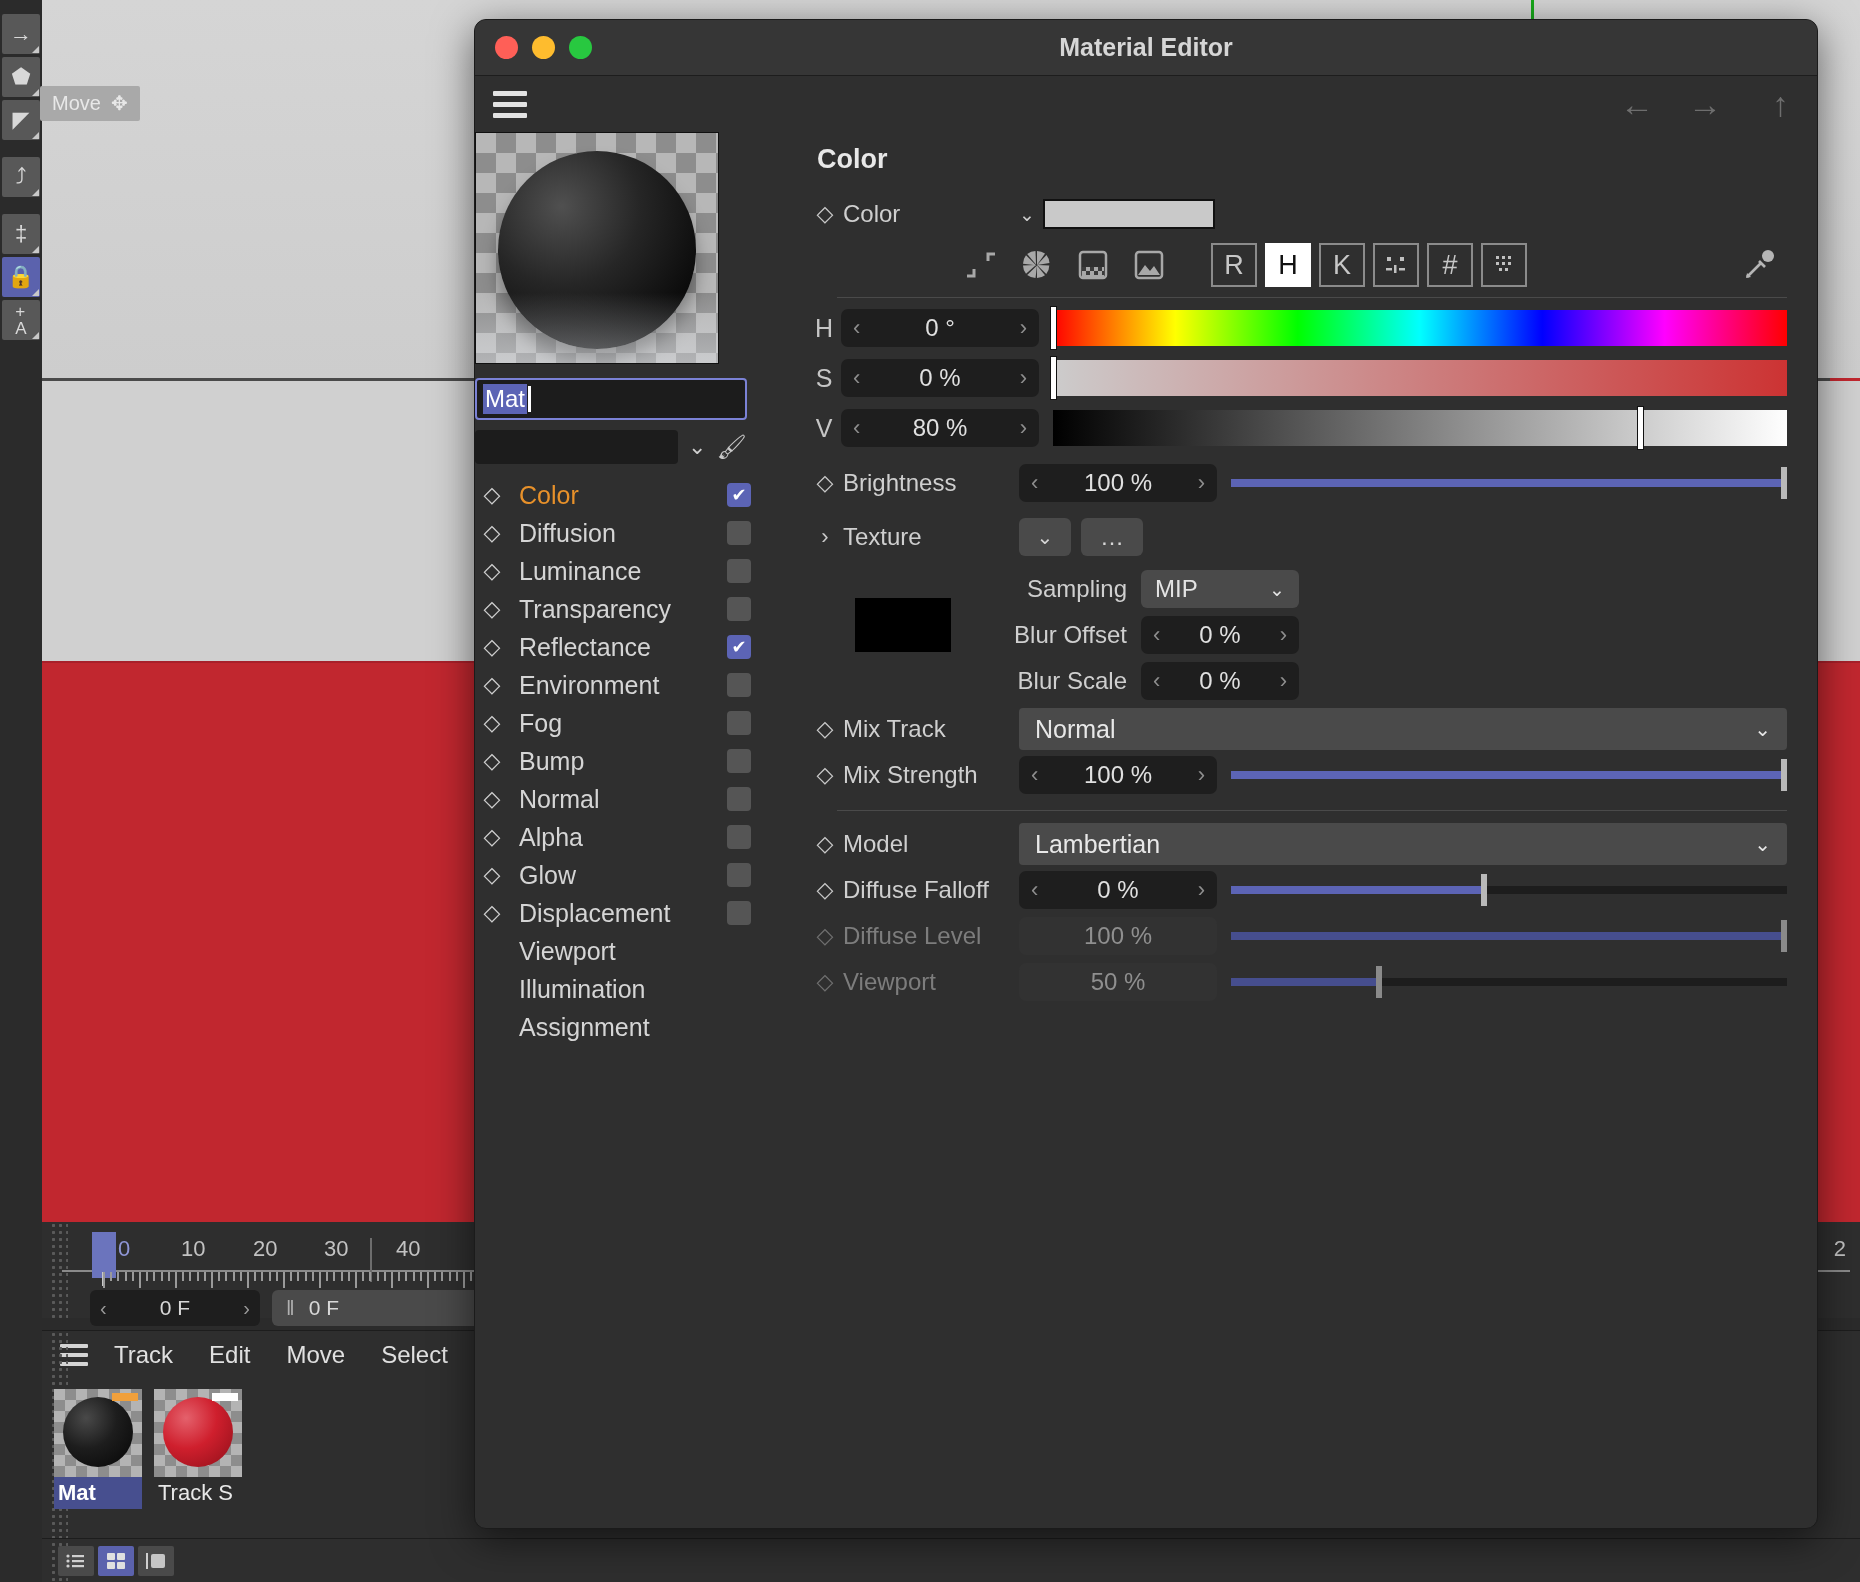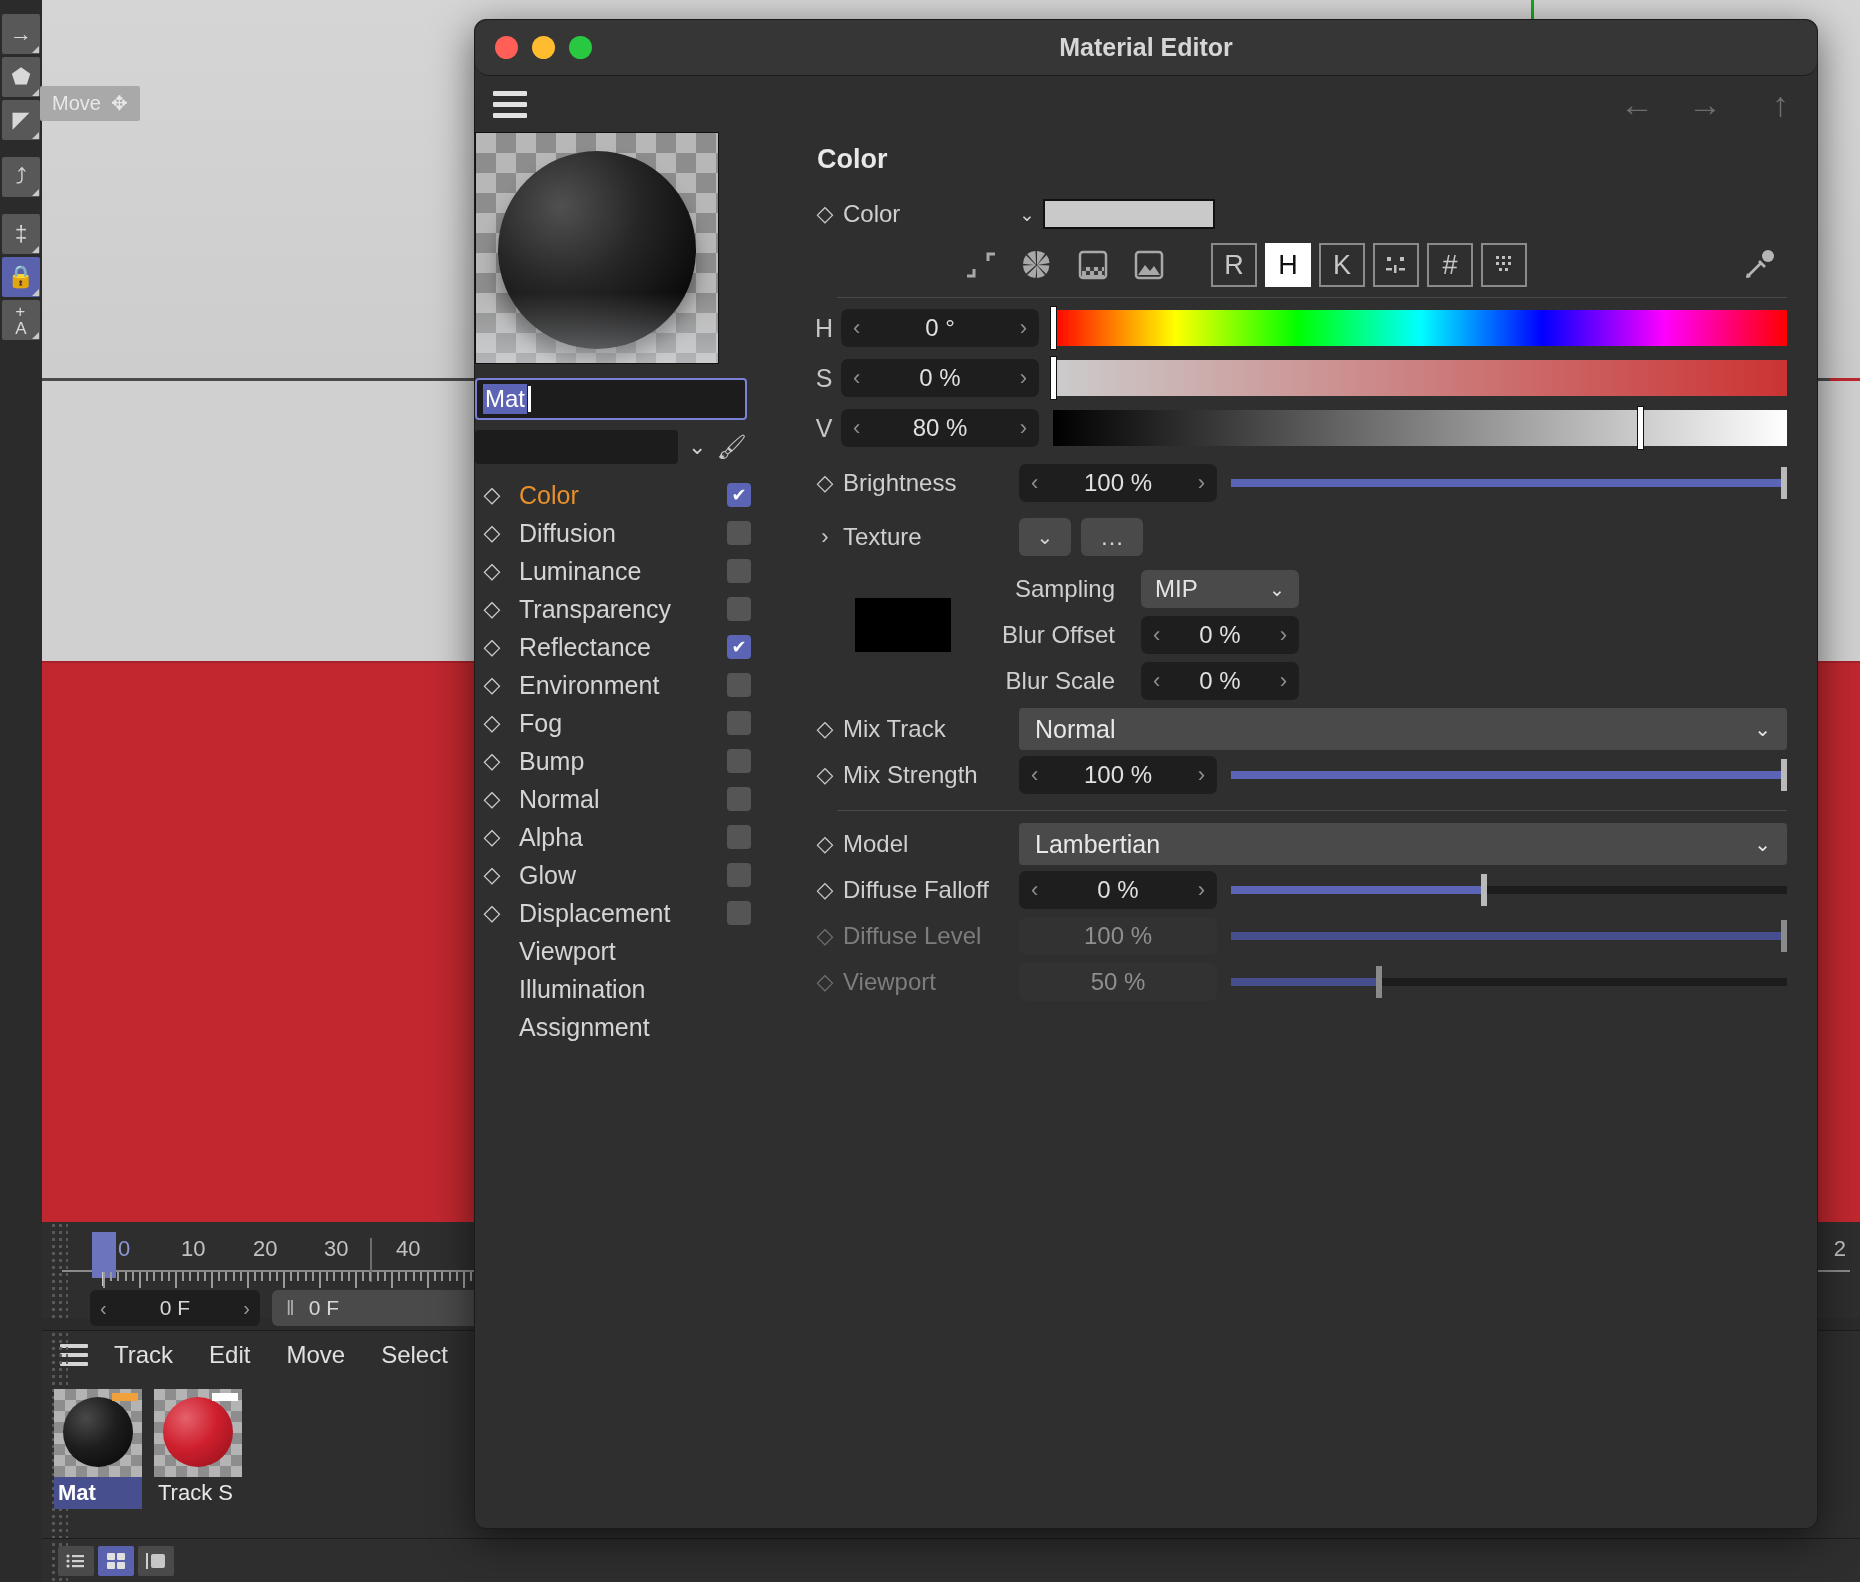--- a/index.html
+++ b/index.html
@@ -153,21 +153,21 @@
   #mat-editor {
     position: absolute; left: 474px; top: 19px; width: 1344px; height: 1510px;
     background: #2f2f2f;
     border-radius: 12px;
     box-shadow: 0 10px 40px rgba(0,0,0,0.55);
     overflow: hidden;
     border: 1px solid #1b1b1b;
   }
   .me-titlebar {
     height: 56px; background: #363636; position: relative;
-    display: flex; align-items: center; border-bottom: 1px solid #1d1d1d; border-radius: 14px;
+    display: flex; align-items: center; border-bottom: 1px solid #1d1d1d;
   }
   .traffic { display: flex; gap: 14px; padding-left: 20px; }
   .tl-dot { width: 23px; height: 23px; border-radius: 50%; }
   .me-title {
     position: absolute; left: 0; right: 0; text-align: center;
     font-size: 25px; font-weight: bold; color: #d6d6d6; pointer-events: none;
   }
   .me-toolbar {
     height: 56px; display: flex; align-items: center; justify-content: space-between;
     padding: 0 28px 0 18px;
@@ -275,21 +275,21 @@
   }
   .tex-dots {
     width: 62px; height: 38px; background: #4a4a4a; border-radius: 6px;
     display: flex; align-items: center; justify-content: center; color: #d7d7d7; font-size: 24px;
   }
 
   .tex-detail { display: flex; margin-top: 8px; }
   .tex-thumb { width: 96px; height: 54px; background: #000; margin: 30px 18px 0 48px; flex: none; }
   .tex-fields { flex: 1; }
   .tf-row { display: flex; align-items: center; height: 42px; margin-bottom: 4px; }
-  .tf-label { width: 172px; font-size: 24px; color: #cfcfcf; text-align: right; padding-right: 26px; }
+  .tf-label { width: 172px; font-size: 24px; color: #cfcfcf; text-align: right; padding-right: 14px; }
   .combo {
     height: 38px; background: #4a4a4a; border-radius: 6px;
     display: flex; align-items: center; justify-content: space-between;
     padding: 0 14px; color: #e4e4e4; font-size: 24px;
   }
   .res-line { font-size: 23px; color: #c4c4c4; margin: 14px 0 10px 48px; }
 
   .wide-combo {
     flex: 1; height: 42px; background: #4a4a4a; border-radius: 4px;
     display: flex; align-items: center; justify-content: space-between;

